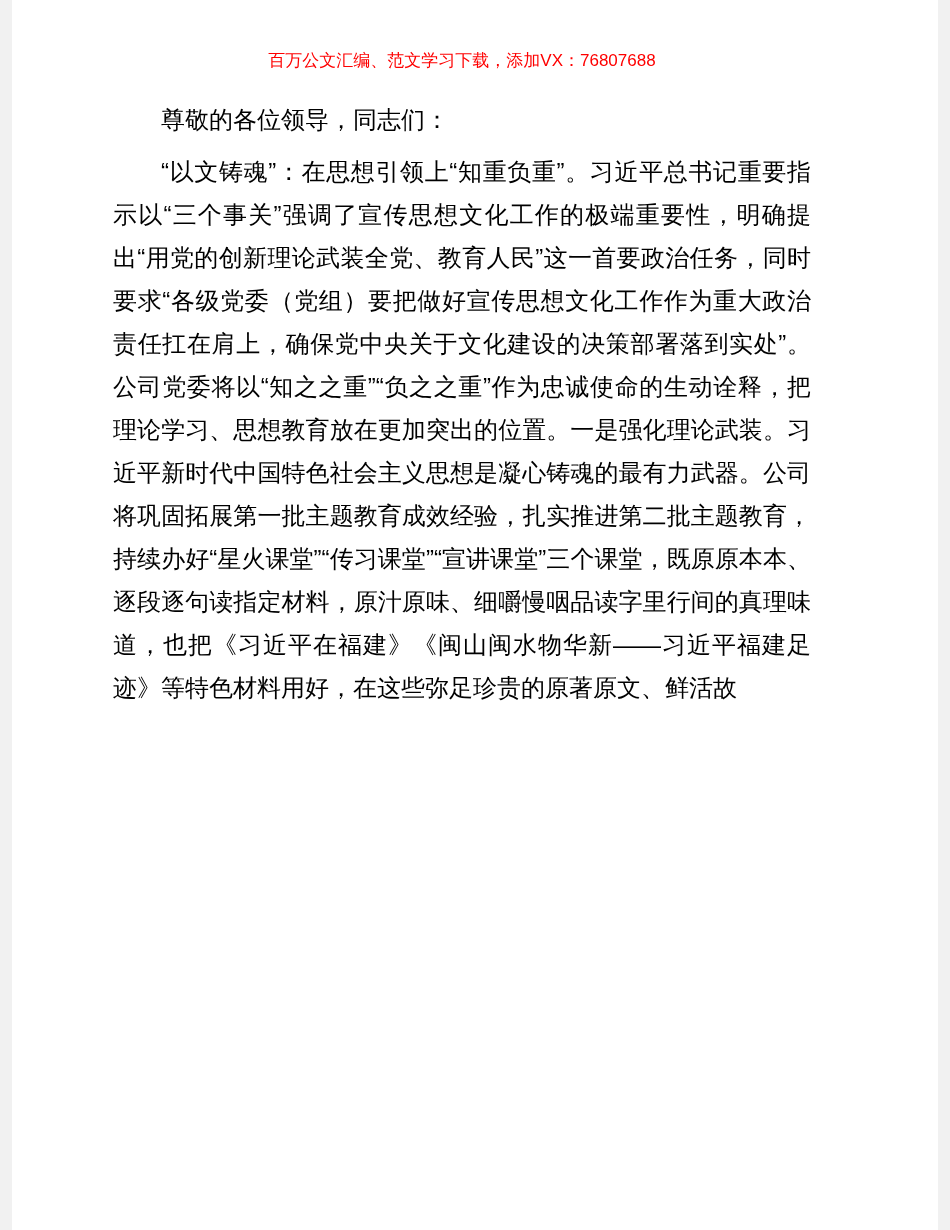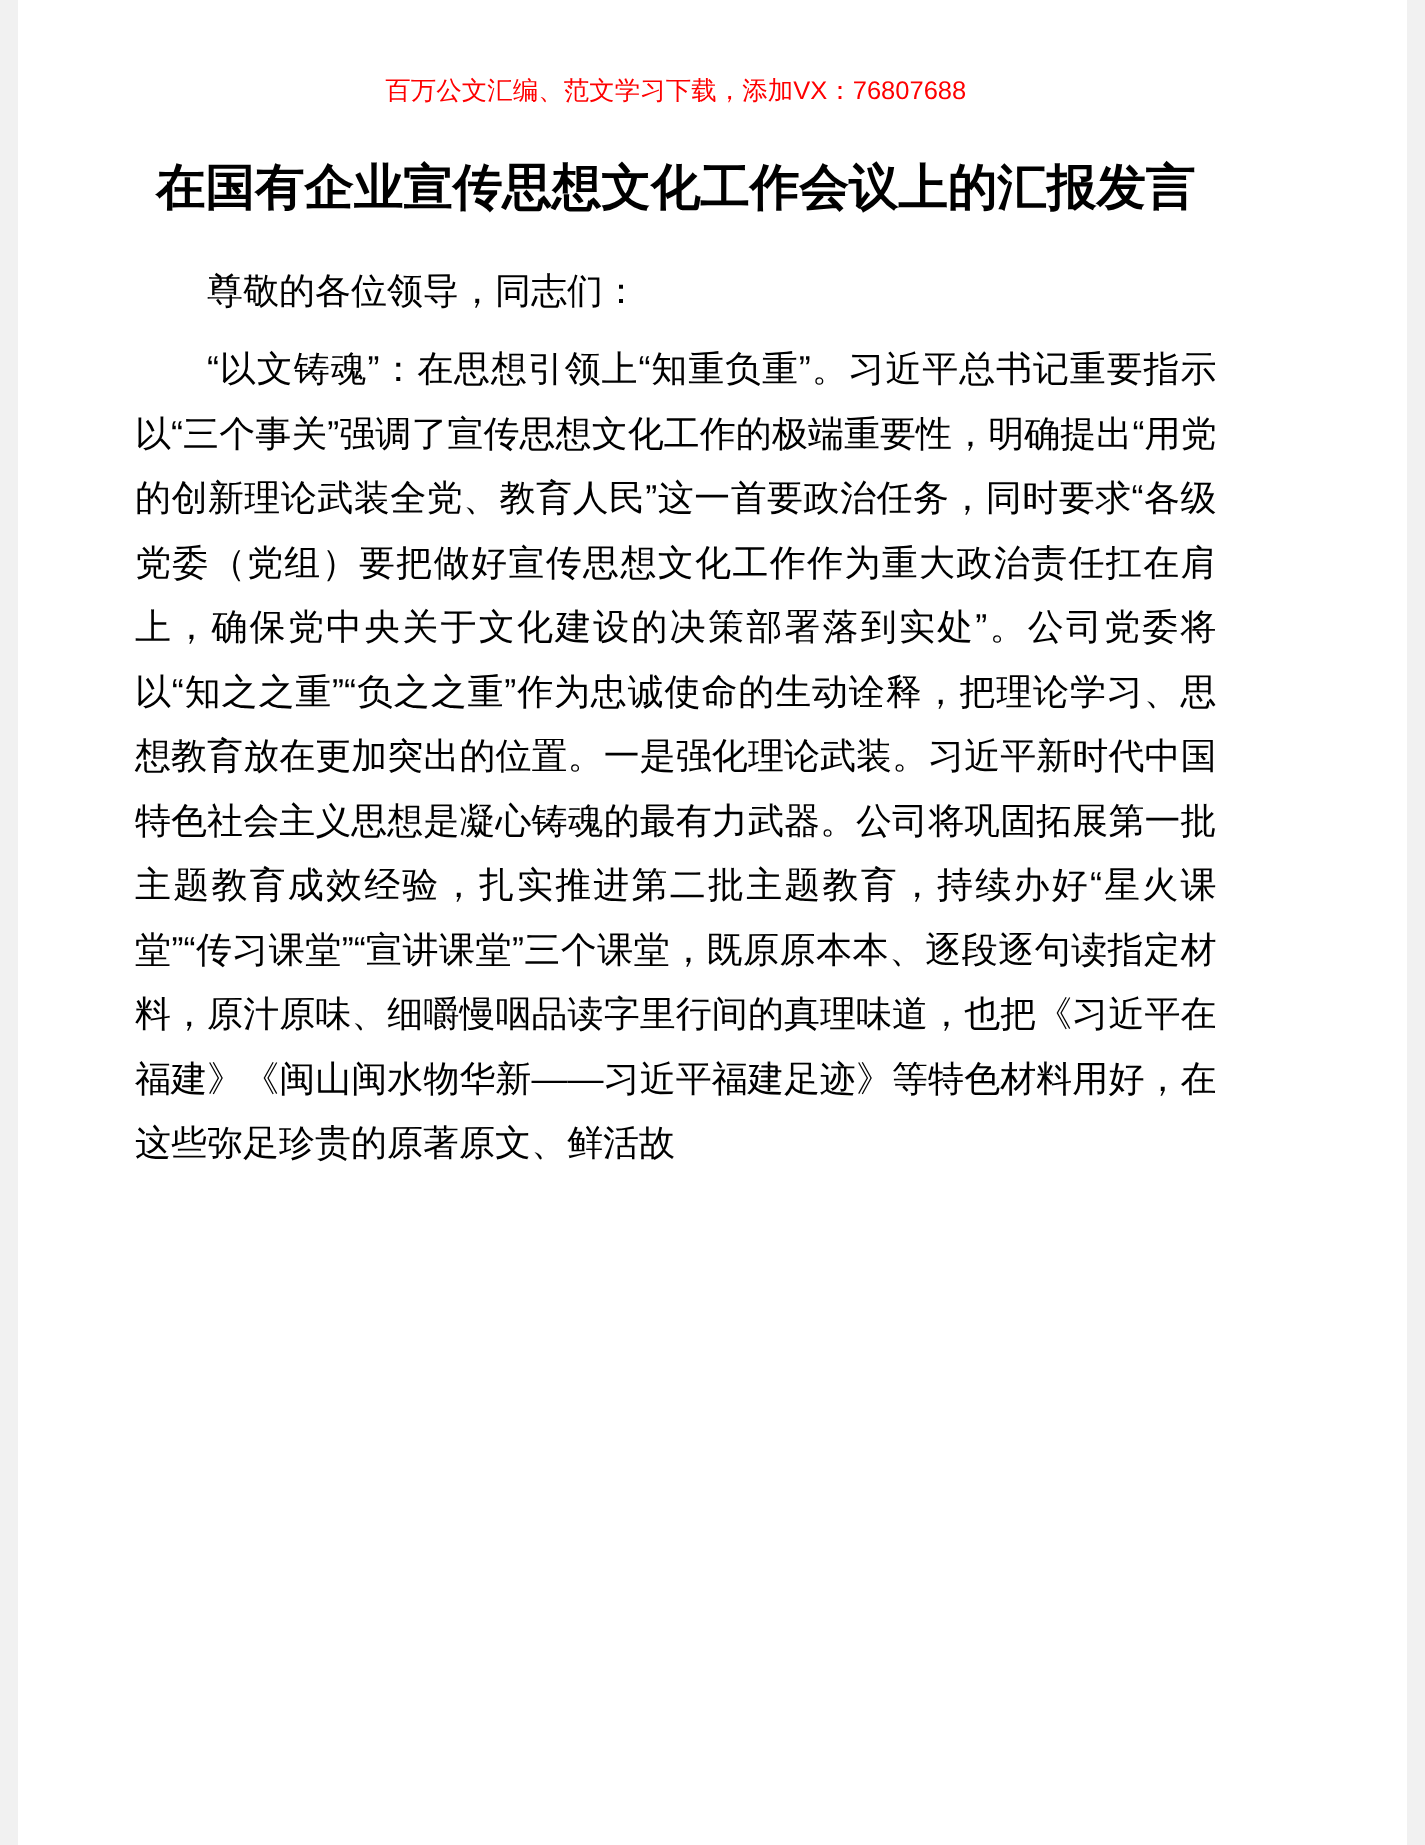--- a/index.html
+++ b/index.html
@@ -13,21 +13,21 @@
     overflow: hidden;
     background: #f1f1f1; 
     font-family: "Liberation Sans", sans-serif;
   }
   .page {
     width: 926px;
     height: 1230px;
     margin: 0 auto;
     background: #ffffff;
     box-sizing: border-box;
-    padding: 50px 127px 0 78px; 
+    padding: 50px 127px 0 101px; 
   }
   .notice {
     text-align: center;
     font-size: 17px;
     line-height: 21px;
     font-weight: 400;
     color: #fe0000;
     margin: 0 0 27px 0;
   }
   .doc-title {
@@ -47,19 +47,18 @@
     margin: 0 0 9px 0;
     word-break: break-all;
   }
 </style>
 </head>
 <body>
 
 <div class="page">
   <div class="notice" style="color: rgb(254, 0, 0);">百万公文汇编、范文学习下载，添加VX：76807688</div>
 
-  <h1 class="doc-title" style="color: rgb(0, 0, 0);">在国有企业宣传思想文化工作会议上的汇报发言</h1>
 
   <p class="para" style="color: rgb(0, 0, 0);">尊敬的各位领导，同志们：</p>
 
 
   <p class="para" style="color: rgb(0, 0, 0);">“以文铸魂”：在思想引领上“知重负重”。习近平总书记重要指示以“三个事关”强调了宣传思想文化工作的极端重要性，明确提出“用党的创新理论武装全党、教育人民”这一首要政治任务，同时要求“各级党委（党组）要把做好宣传思想文化工作作为重大政治责任扛在肩上，确保党中央关于文化建设的决策部署落到实处”。公司党委将以“知之之重”“负之之重”作为忠诚使命的生动诠释，把理论学习、思想教育放在更加突出的位置。一是强化理论武装。习近平新时代中国特色社会主义思想是凝心铸魂的最有力武器。公司将巩固拓展第一批主题教育成效经验，扎实推进第二批主题教育，持续办好“星火课堂”“传习课堂”“宣讲课堂”三个课堂，既原原本本、逐段逐句读指定材料，原汁原味、细嚼慢咽品读字里行间的真理味道，也把《习近平在福建》《闽山闽水物华新——习近平福建足迹》等特色材料用好，在这些弥足珍贵的原著原文、鲜活故</p>
 </div>
 
 </body></html>

